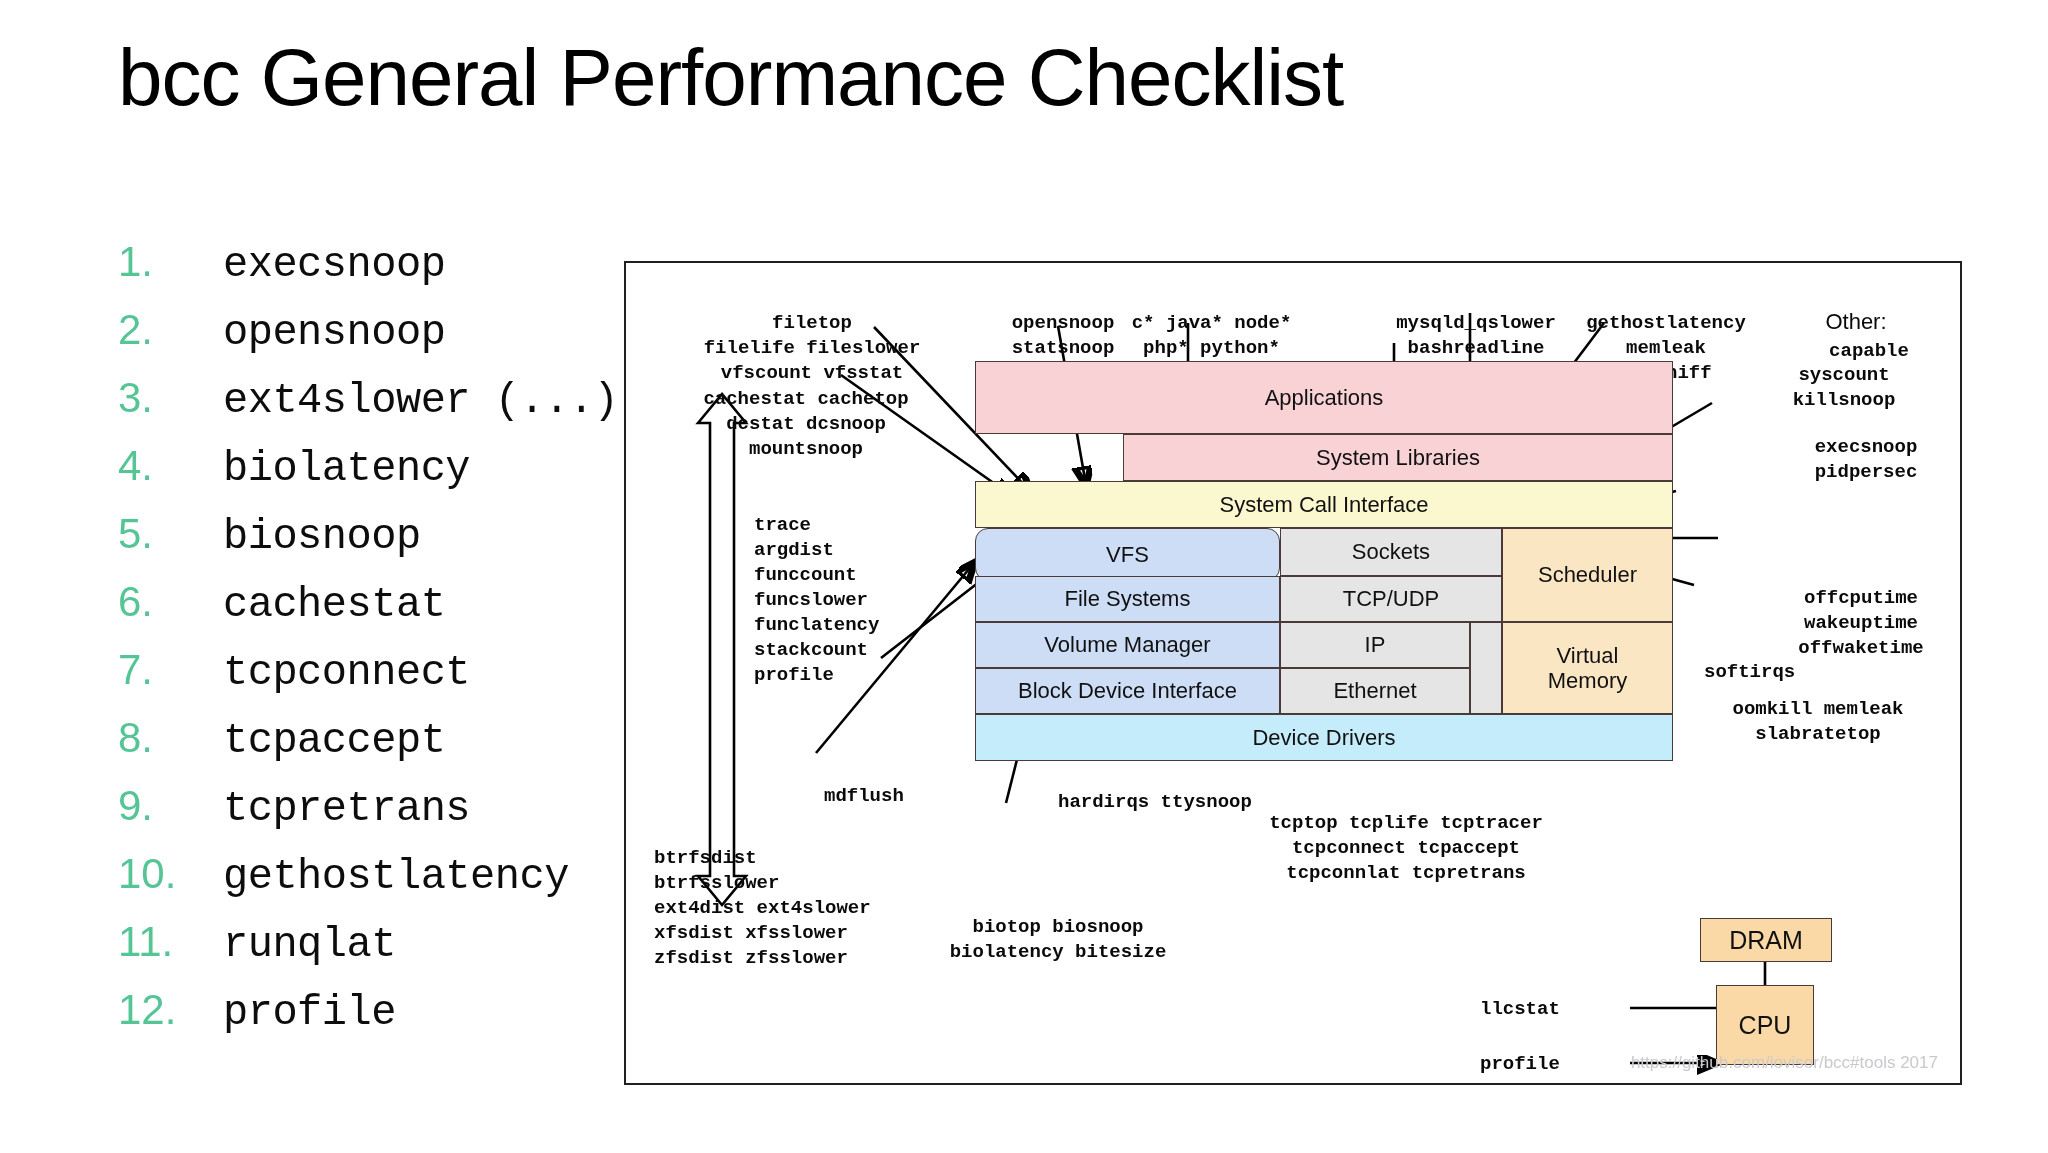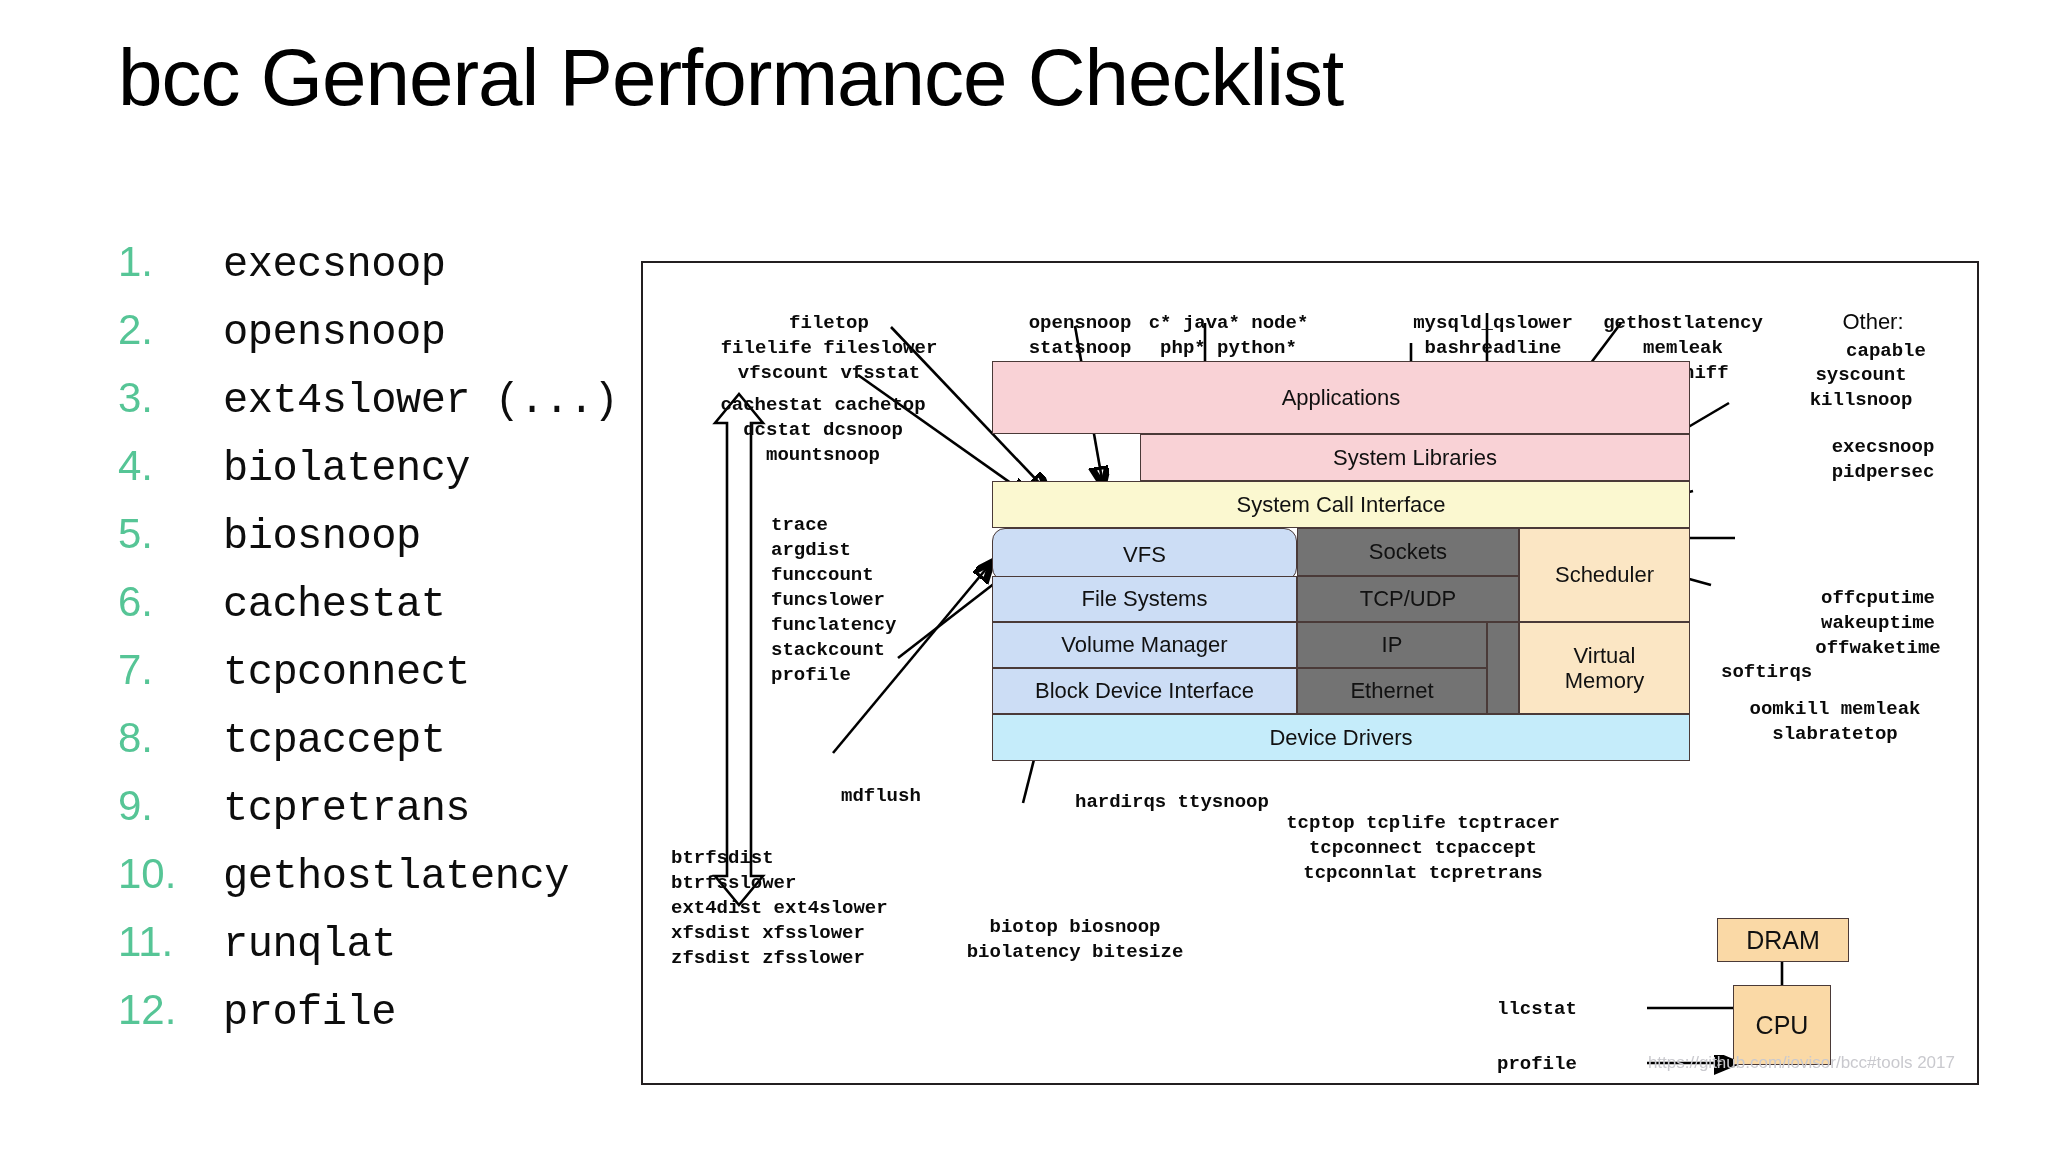--- a/index.html
+++ b/index.html
@@ -44,21 +44,20 @@
     letter-spacing:-0.5px;
   }
 
   
   #diagram{
     position:absolute;left:624px;top:261px;
     width:1338px;height:824px;
     border:2px solid #231f20;
     background:#fff;
     box-sizing:border-box;
-    margin-left:17px;
   }
   #diagram .lbl{
     position:absolute;
     font-family:"Liberation Mono", monospace;
     font-size:19px;font-weight:bold;
     color:#0a0a0a;
     line-height:25px;
     white-space:pre;
   }
   #diagram .lbl.c{text-align:center;}
@@ -77,21 +76,21 @@
     position:absolute;box-sizing:border-box;
     border:1.5px solid #4a3a38;
     display:flex;align-items:center;justify-content:center;
     font-family:"Liberation Sans", sans-serif;
     font-size:22px;color:#111;
     text-align:center;line-height:1.15;
   }
   .pink{background:#f9d2d6;}
   .yellow{background:#fbf8d0;}
   .blue{background:#ccddf5;}
-  .green{background:#737373;}
+  .green{background:#e5e5e5;}
   .orange{background:#fbe6c4;}
   .cyan{background:#c5ecfa;}
 
   
   #hw{position:absolute;left:0;top:0;width:100%;height:100%;}
   .hwbox{
     position:absolute;box-sizing:border-box;
     background:#fad9a6;border:1.5px solid #4a3a38;
     display:flex;align-items:center;justify-content:center;
     font-family:"Liberation Sans", sans-serif;
@@ -216,21 +215,21 @@
 
       <line x1="1004" y1="745" x2="1112" y2="745" marker-end="url(#ah)"></line>
 
       <line x1="1004" y1="800" x2="1090" y2="800" marker-end="url(#ah)"></line>
     </svg>
 
     <div class="lbl c" style="left:36px;top:48px;width:300px;">filetop
 filelife fileslower
 vfscount vfsstat</div>
 
-    <div class="lbl c" style="left:30px;top:130px;width:300px;">cachestat cachetop
+    <div class="lbl c" style="left:30px;top:124px;width:300px;">cachestat cachetop
 dcstat dcsnoop
 mountsnoop</div>
 
     <div class="lbl c" style="left:347px;top:48px;width:180px;">opensnoop
 statsnoop
 syncsnoop</div>
 
     <div class="lbl c" style="left:478px;top:48px;width:215px;">c* java* node*
 php* python*
 ruby*</div>

